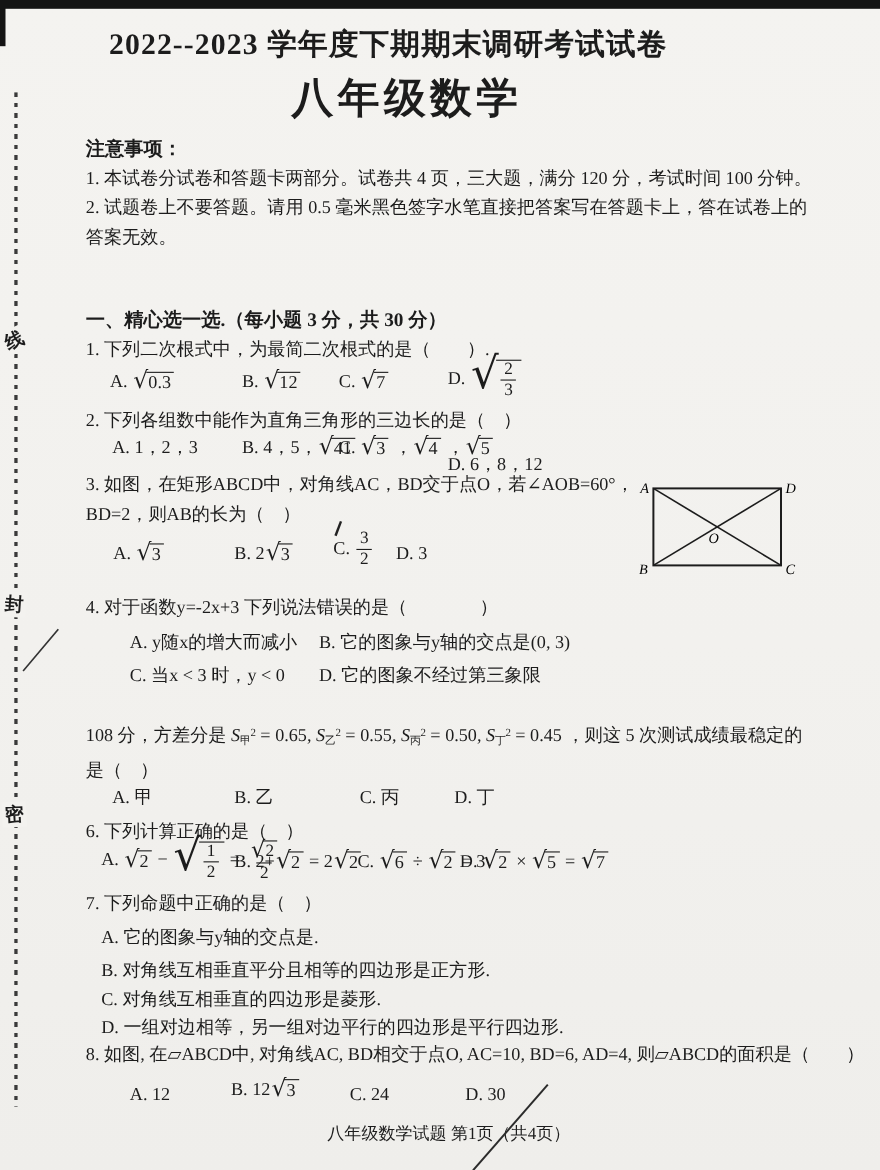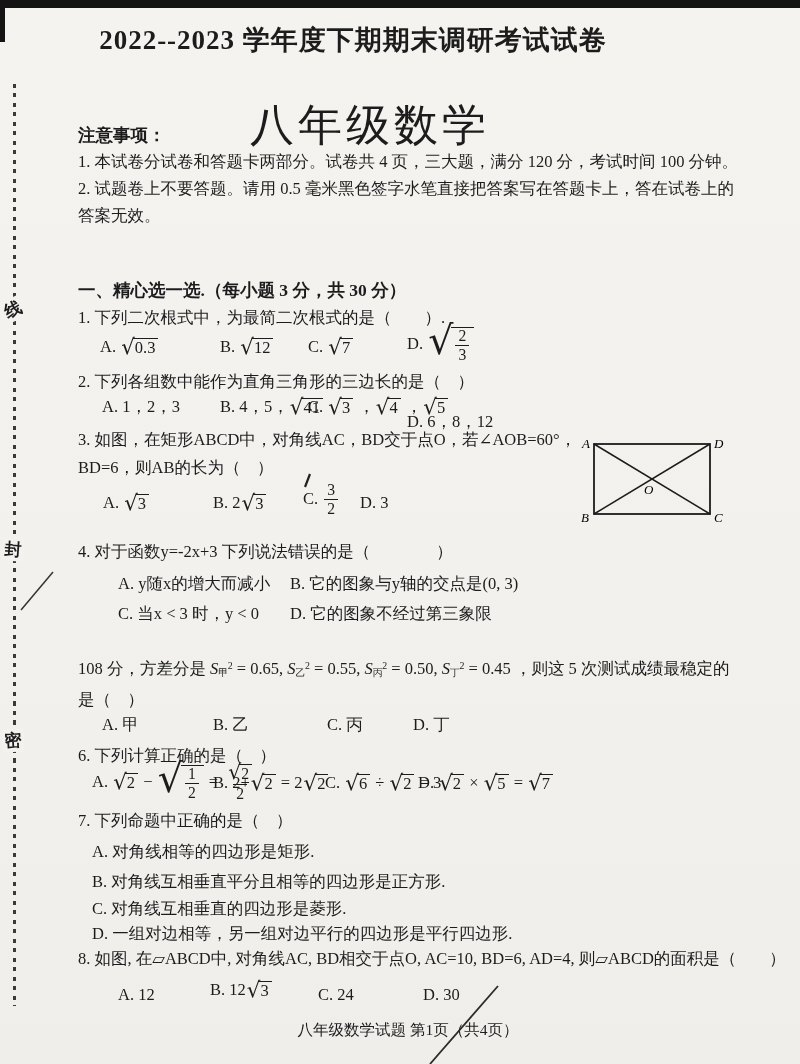--- a/index.html
+++ b/index.html
@@ -15,21 +15,21 @@
   .seal-line{position:absolute;left:13px;top:84px;width:3px;height:922px;
              background:repeating-linear-gradient(180deg,#3a3a3a 0 4px,transparent 4px 9.5px);}
   .seal-char{position:absolute;left:2px;width:22px;text-align:center;
              font-size:17px;font-weight:bold;background:#f3f2ef;padding:3px 0;line-height:1;}
   
   .line{position:absolute;left:78px;white-space:nowrap;font-size:16.5px;line-height:1.3;}
   .bold{font-weight:bold;}
   .title{position:absolute;top:22px;left:0;width:706px;text-align:center;
          font-size:27px;font-weight:bold;letter-spacing:1px;white-space:nowrap;}
   .subtitle{position:absolute;top:64px;left:0;width:740px;text-align:center;
-            font-size:44px;font-weight:normal;letter-spacing:4px;white-space:nowrap;margin-top:32px;}
+            font-size:38px;font-weight:bold;letter-spacing:4px;white-space:nowrap;}
   .optrow{position:absolute;left:0;top:0;width:800px;height:0;}
   .opt{position:absolute;white-space:nowrap;font-size:16.5px;line-height:1.3;}
   .footer{position:absolute;top:1020px;left:108px;width:600px;text-align:center;
           font-size:15.5px;white-space:nowrap;}
   
   .sqrt{display:inline-flex;align-items:flex-start;vertical-align:middle;margin:0 1px;}
   .sqrt>.r{font-family:"DejaVu Sans",sans-serif;font-size:1.3em;line-height:0.78;transform:translateY(1px);}
   .sqrt>.v{border-top:1.7px solid #1c1c1c;padding:0 3px 0 2px;margin-left:-2px;line-height:1.12;}
   .sqrt.tall>.r{font-size:2.4em;line-height:0.6;transform:translateY(2px);}
   .frac{display:inline-flex;flex-direction:column;align-items:center;vertical-align:middle;
@@ -101,21 +101,21 @@
           <span class="r">√</span>
           <span class="v">4</span>
         </span> ，<span class="sqrt">
           <span class="r">√</span>
           <span class="v">5</span>
         </span></span>
     <span class="opt" style="left:407px;margin-top:15px;">D. 6，8，12</span>
   </div>
 
   <div class="line" style="top:429px;">3. 如图，在矩形ABCD中，对角线AC，BD交于点O，若∠AOB=60°，</div>
-  <div class="line" style="top:457px;">BD=6，则AB的长为（　）</div>
+  <div class="line" style="top:457px;">BD=2，则AB的长为（　）</div>
   <div class="optrow" style="top:492px;">
     <span class="opt" style="left:103px;">A. <span class="sqrt">
           <span class="r">√</span>
           <span class="v">3</span>
         </span></span>
     <span class="opt" style="left:213px;">B. 2<span class="sqrt">
           <span class="r">√</span>
           <span class="v">3</span>
         </span></span>
     <span class="opt" style="left:303px;top:-10px;">C. <span class="frac">
@@ -193,21 +193,21 @@
         </span> × <span class="sqrt">
           <span class="r">√</span>
           <span class="v">5</span>
         </span> = <span class="sqrt">
           <span class="r">√</span>
           <span class="v">7</span>
         </span></span>
   </div>
 
   <div class="line" style="top:810px;">7. 下列命题中正确的是（　）</div>
-  <div class="line" style="top:841px;left:92px;">A. 对角线相等的四边形是矩形.</div>
+  <div class="line" style="top:841px;left:92px;">A. 它的图象与y轴的交点是.</div>
   <div class="line" style="top:871px;left:92px;">B. 对角线互相垂直平分且相等的四边形是正方形.</div>
   <div class="line" style="top:898px;left:92px;">C. 对角线互相垂直的四边形是菱形.</div>
   <div class="line" style="top:923px;left:92px;">D. 一组对边相等，另一组对边平行的四边形是平行四边形.</div>
 
   <div class="line" style="top:948px;">8. 如图, 在▱ABCD中, 对角线AC, BD相交于点O, AC=10, BD=6, AD=4, 则▱ABCD的面积是（　　）</div>
   <div class="optrow" style="top:984px;">
     <span class="opt" style="left:118px;">A. 12</span>
     <span class="opt" style="left:210px;top:-5px;">B. 12<span class="sqrt">
           <span class="r">√</span>
           <span class="v">3</span>

